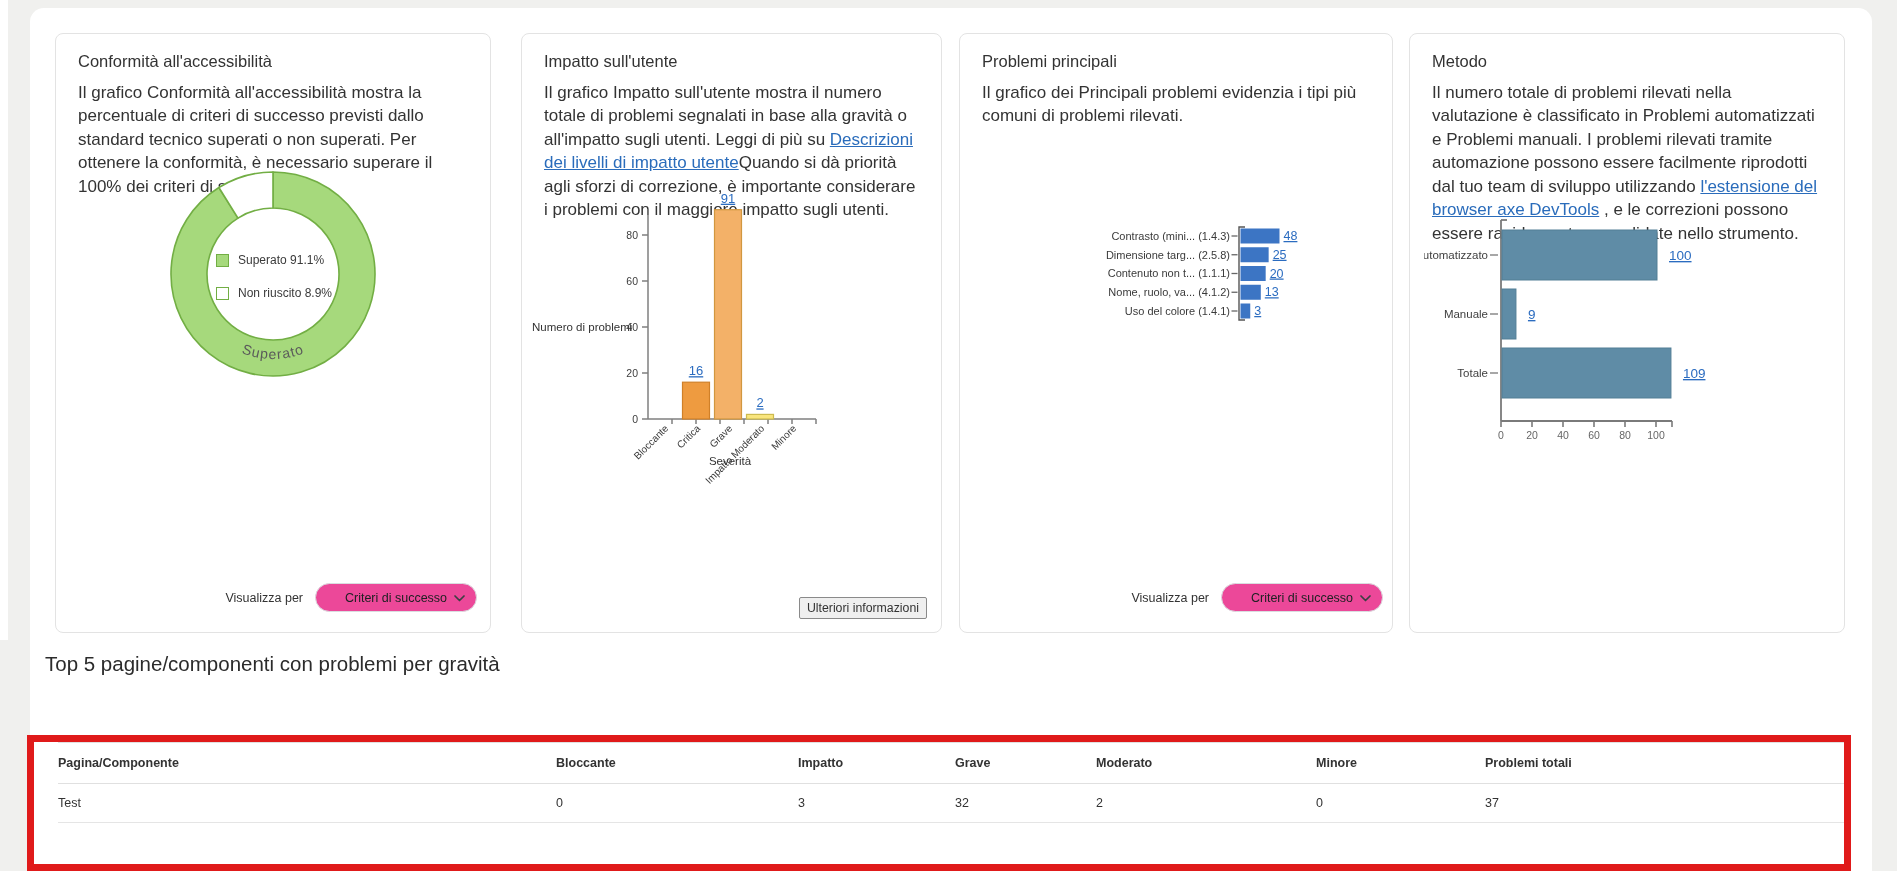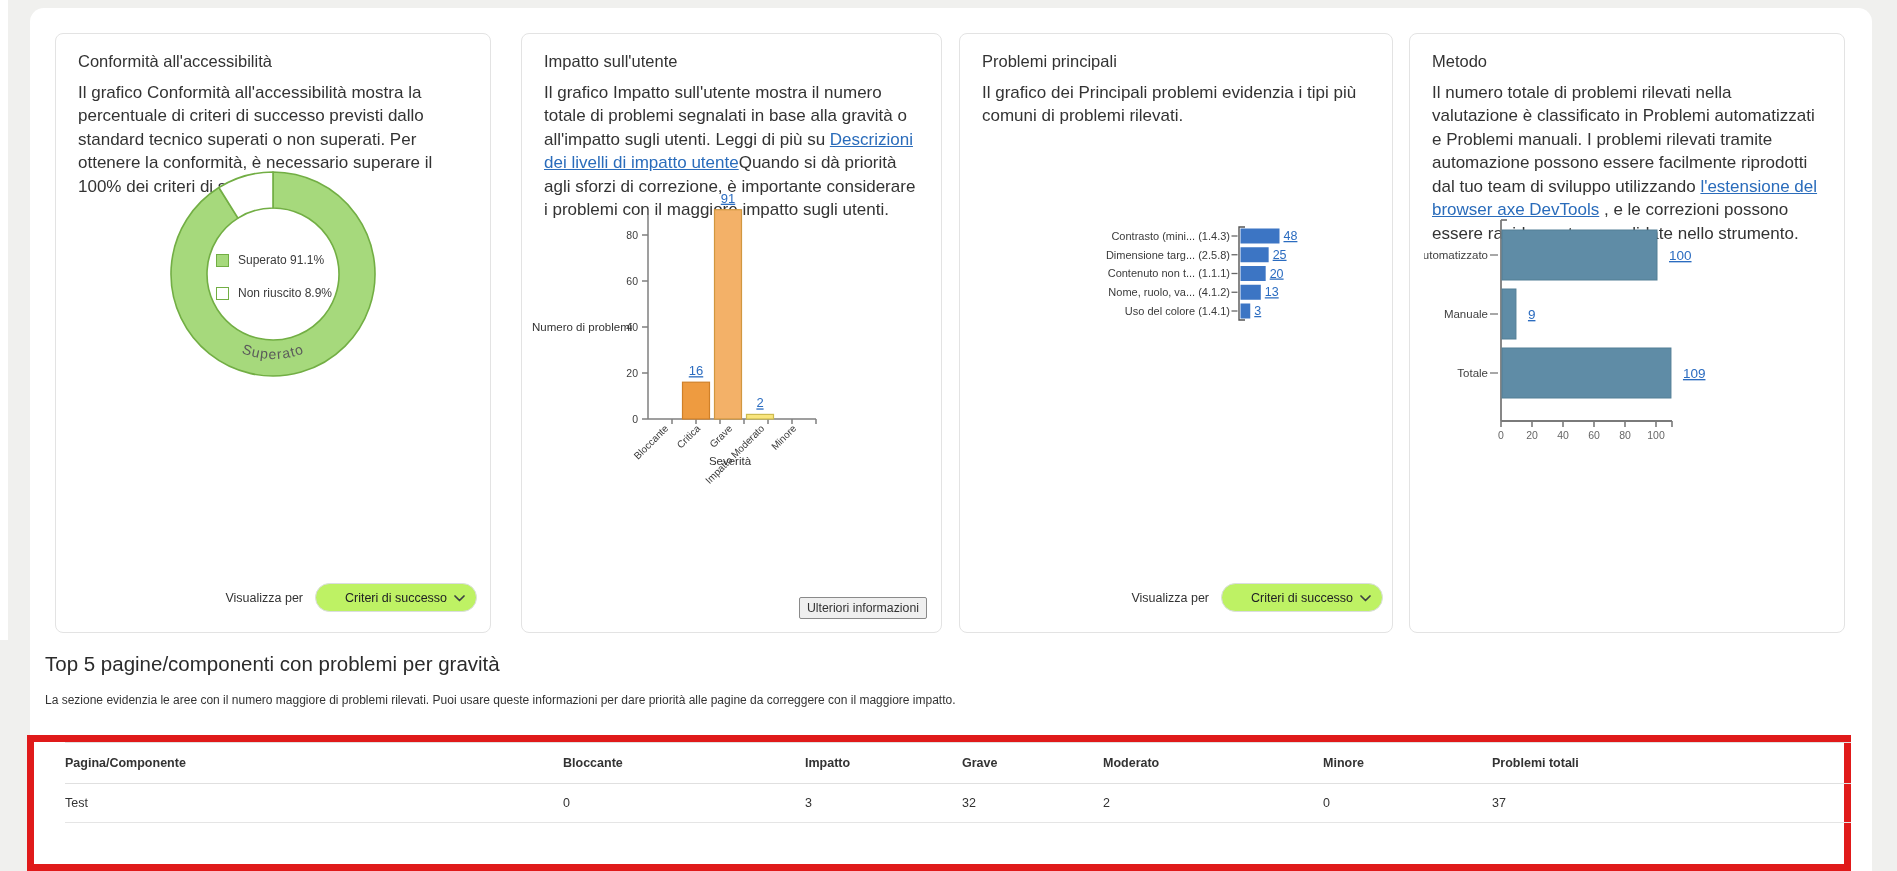--- a/index.html
+++ b/index.html
@@ -20,39 +20,39 @@
   .inline-link{color:#2a6cbb;text-decoration:underline;cursor:pointer;}
   .donut-wrap{position:absolute;top:134px;left:50%;transform:translateX(-50%);width:212px;height:212px;}
   .donut-legend{position:absolute;left:49px;top:85px;display:flex;flex-direction:column;gap:19px;}
   .legend-row{display:flex;align-items:center;gap:9px;font-size:12px;color:#3a3a3a;white-space:nowrap;}
   .swatch{width:13px;height:13px;border:1.5px solid #72ae44;box-sizing:border-box;flex:0 0 auto;}
   .swatch.pass{background:#a6d97c;}
   .swatch.fail{background:#ffffff;}
   .viewby{position:absolute;display:flex;align-items:center;gap:12px;font-size:12.5px;color:#333;}
   .pill{
     position:relative;display:flex;align-items:center;justify-content:center;
-    width:162px;height:29px;border-radius:15px;background:#bef264;border:1px solid #dadde0;
+    width:162px;height:29px;border-radius:15px;background:#ec4899;border:1px solid #dadde0;
     font-size:12.5px;color:#202124;cursor:pointer;font-family:inherit;
   }
   .pill .chev{position:absolute;right:11px;top:50%;transform:translateY(-50%);}
   .btn{
     position:absolute;right:14px;bottom:13px;
     border:1px solid #8a8a8a;background:#efefef;font-size:12.3px;
     padding:3px 7px;border-radius:2px;color:#333;font-family:inherit;cursor:pointer;
   }
   .chart2{position:absolute;left:8px;top:148px;}
   .chart3{position:absolute;left:50px;top:190px;}
   .chart4{position:absolute;left:14px;top:172px;}
   .bottom-heading{position:absolute;left:15px;top:644px;margin:0;font-size:20.5px;font-weight:400;color:#2b2b2b;}
   .bottom-desc{position:absolute;left:15px;top:685px;margin:0;font-size:12px;color:#333;}
   .red-box{
     position:absolute;left:27px;top:735px;width:1824px;height:136px;
     border:7px solid #e01a1a;background:#fff;box-sizing:border-box;z-index:5;
   }
-  .red-box .tbl-wrap{padding-left:31px;border-radius:7px;}
+  .red-box .tbl-wrap{padding-left:24px;border-radius:7px;}
   table{border-collapse:collapse;table-layout:fixed;width:1786px;font-size:12.5px;border-top:1px solid #e0e0e0;}
   thead th{text-align:left;font-weight:bold;height:40px;border-bottom:1px solid #e0e0e0;color:#333;padding:0;}
   tbody td{height:38px;border-bottom:1px solid #e5e5e5;color:#333;padding:0;}
   svg text{font-family:"Liberation Sans",sans-serif;}
 </style>
 </head>
 <body>
 
 <div>
   <div class="left-strip"></div>
@@ -206,21 +206,20 @@
             <text x="103.95" y="113" font-size="13.5" fill="#2b6cc0" text-decoration="underline" cursor="pointer">9</text>
             <text x="64" y="171" text-anchor="end" font-size="11.5" fill="#3f3f3f">Totale</text>
             <line x1="66" y1="167" x2="74" y2="167" stroke="#777" stroke-width="1.3"></line>
             <rect x="78" y="142" width="168.95000000000002" height="50" fill="#5f8ca6" stroke="#527e95" stroke-width="1"></rect>
             <text x="258.95000000000005" y="172" font-size="13.5" fill="#2b6cc0" text-decoration="underline" cursor="pointer">109</text>
           </svg>
       </div>
     </section>
 
     <h2 class="bottom-heading">Top 5 pagine/componenti con problemi per gravità</h2>
-    <p class="bottom-desc">La sezione evidenzia le aree con il numero maggiore di problemi rilevati. Puoi usare queste informazioni per dare priorità alle pagine da correggere con il maggiore impatto.</p>
   </div>
 
   <div class="red-box">
     <div class="tbl-wrap">
       <table id="issues-table">
           <colgroup>
             <col style="width: 498px;">
             <col style="width: 242px;">
             <col style="width: 157px;">
             <col style="width: 141px;">

